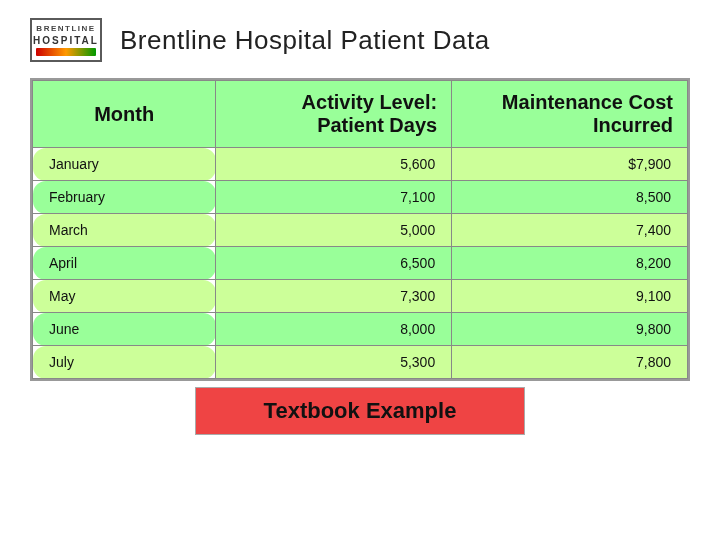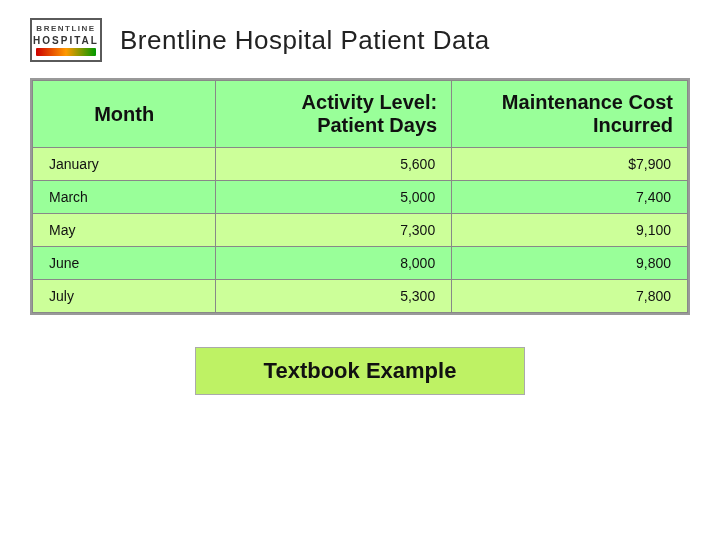--- a/index.html
+++ b/index.html
@@ -125,34 +125,35 @@
       background: #ccff99;
     }
 
     tbody tr:nth-child(even) td {
       background: #99ff99;
     }
 
     tbody tr td:first-child {
       text-align: left;
       font-weight: normal;
+      border-radius: 13px;
     }
 
     tbody tr td:nth-child(2) {
       text-align: right;
     }
 
     tbody tr td:nth-child(3) {
       text-align: right;
     }
 
     
     .footer {
-      margin-top: 32px;
-      background: #bef264;
+      margin-top: 6px;
+      background: #ef4444;
       border: 1.5px solid #aaa;
       padding: 10px 68px;
       font-size: 22px;
       font-weight: bold;
       color: #111;
       text-align: center;
     }
   </style>
 </head>
 <body>
@@ -179,25 +180,35 @@
           <th>Maintenance Cost Incurred</th>
         </tr>
       </thead>
       <tbody id="table-body">
       <tr>
             <td>January</td>
             <td>5,600</td>
             <td>$7,900</td>
           </tr>
           <tr>
+            <td>February</td>
+            <td>7,100</td>
+            <td>8,500</td>
+          </tr>
+          <tr>
             <td>March</td>
             <td>5,000</td>
             <td>7,400</td>
           </tr>
           <tr>
+            <td>April</td>
+            <td>6,500</td>
+            <td>8,200</td>
+          </tr>
+          <tr>
             <td>May</td>
             <td>7,300</td>
             <td>9,100</td>
           </tr>
           <tr>
             <td>June</td>
             <td>8,000</td>
             <td>9,800</td>
           </tr>
           <tr>

